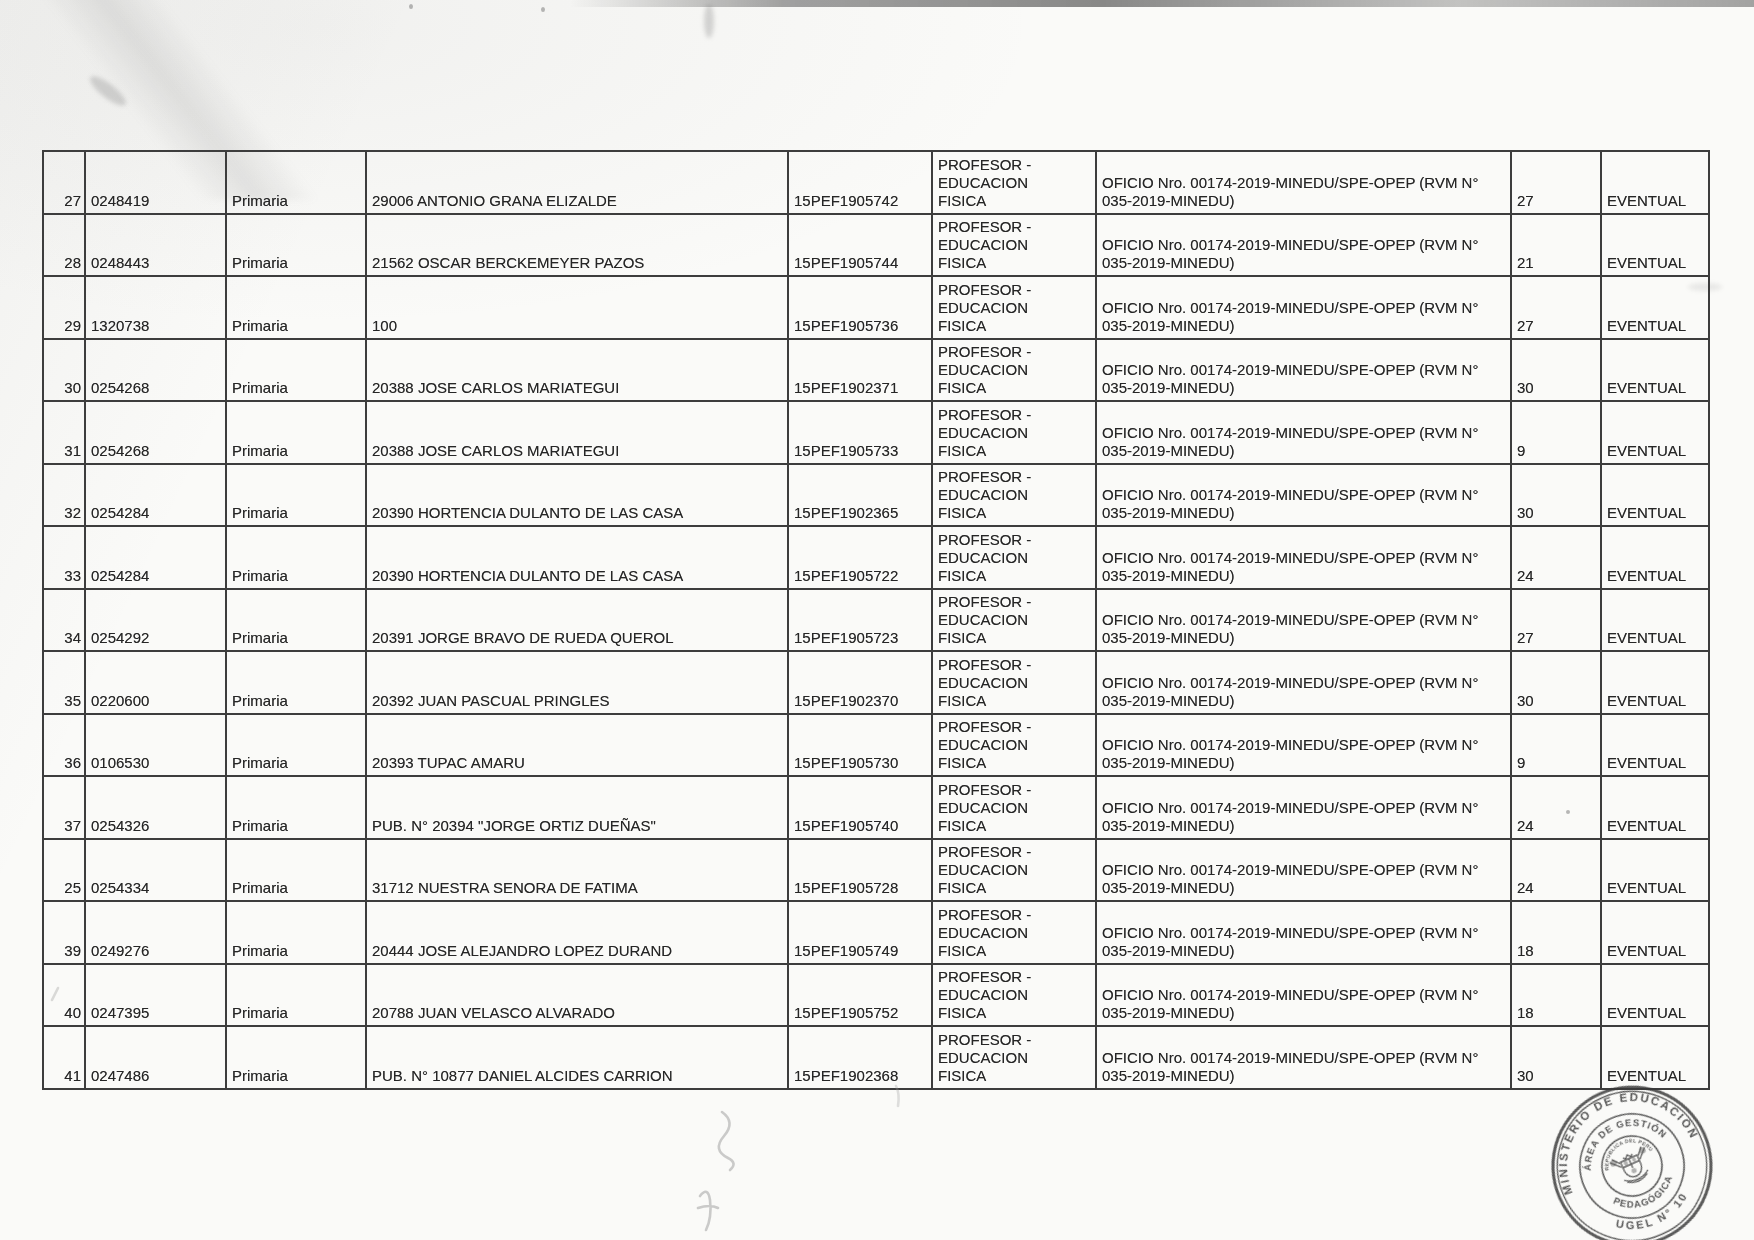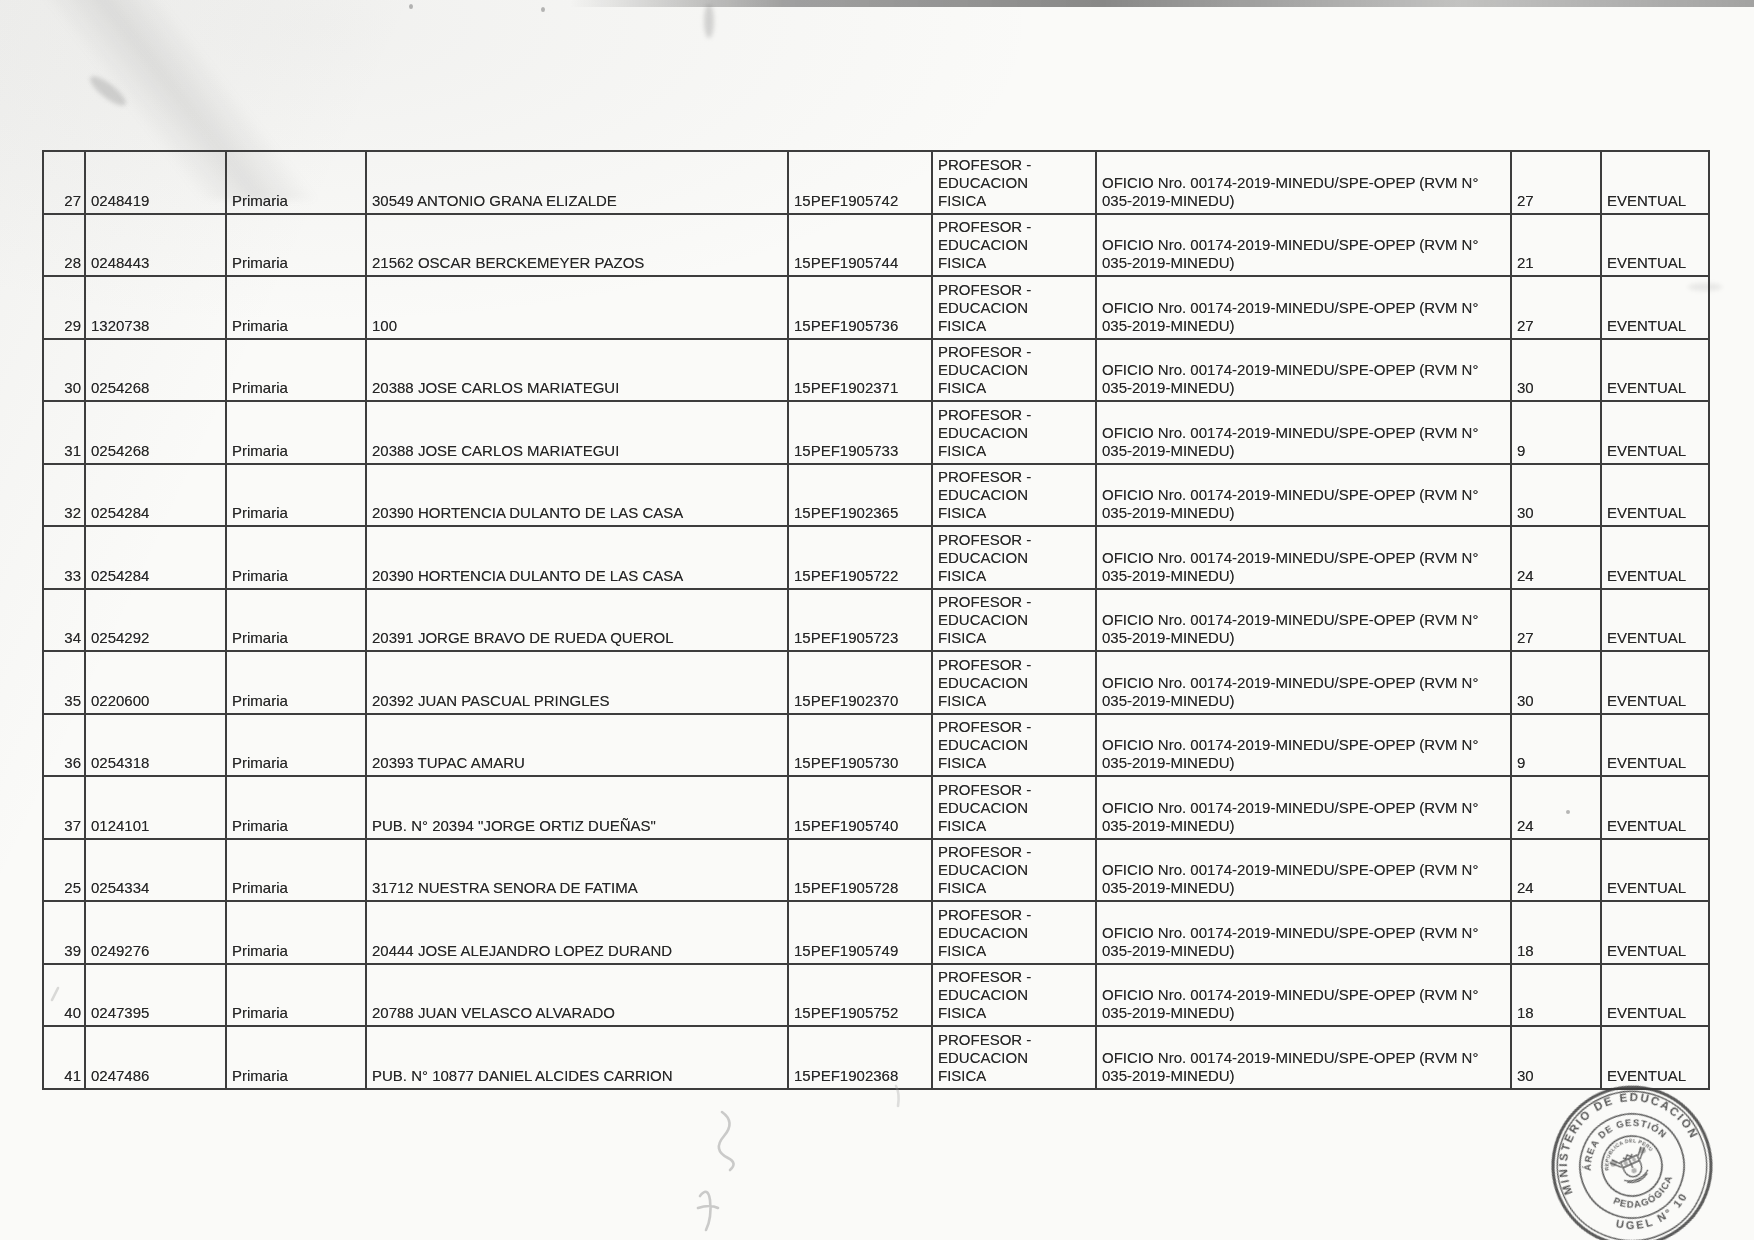--- a/index.html
+++ b/index.html
@@ -88,21 +88,21 @@
       <col style="width:164px">
     <col style="width:415px">
       <col style="width:90px">
       <col style="width:108px">
   </colgroup>
   <tbody>
       <tr>
         <td class="num">27</td>
         <td>0248419</td>
         <td>Primaria</td>
-        <td>30549 ANTONIO GRANA ELIZALDE</td>
+        <td>29006 ANTONIO GRANA ELIZALDE</td>
         <td>15PEF1905742</td>
         <td class="ml">
           <div>PROFESOR -</div>
           <div>EDUCACION</div>
           <div>FISICA</div>
         </td>
         <td class="ml">
           <div>OFICIO Nro. 00174-2019-MINEDU/SPE-OPEP (RVM N°</div>
           <div>035-2019-MINEDU)</div>
         </td>
@@ -248,39 +248,39 @@
         </td>
         <td class="ml">
           <div>OFICIO Nro. 00174-2019-MINEDU/SPE-OPEP (RVM N°</div>
           <div>035-2019-MINEDU)</div>
         </td>
         <td>30</td>
         <td>EVENTUAL</td>
       </tr>
       <tr>
         <td class="num">36</td>
-        <td>0254318</td>
+        <td>0106530</td>
         <td>Primaria</td>
         <td>20393 TUPAC AMARU</td>
         <td>15PEF1905730</td>
         <td class="ml">
           <div>PROFESOR -</div>
           <div>EDUCACION</div>
           <div>FISICA</div>
         </td>
         <td class="ml">
           <div>OFICIO Nro. 00174-2019-MINEDU/SPE-OPEP (RVM N°</div>
           <div>035-2019-MINEDU)</div>
         </td>
         <td>9</td>
         <td>EVENTUAL</td>
       </tr>
       <tr>
         <td class="num">37</td>
-        <td>0124101</td>
+        <td>0254326</td>
         <td>Primaria</td>
         <td>PUB. N° 20394 "JORGE ORTIZ DUEÑAS"</td>
         <td>15PEF1905740</td>
         <td class="ml">
           <div>PROFESOR -</div>
           <div>EDUCACION</div>
           <div>FISICA</div>
         </td>
         <td class="ml">
           <div>OFICIO Nro. 00174-2019-MINEDU/SPE-OPEP (RVM N°</div>

